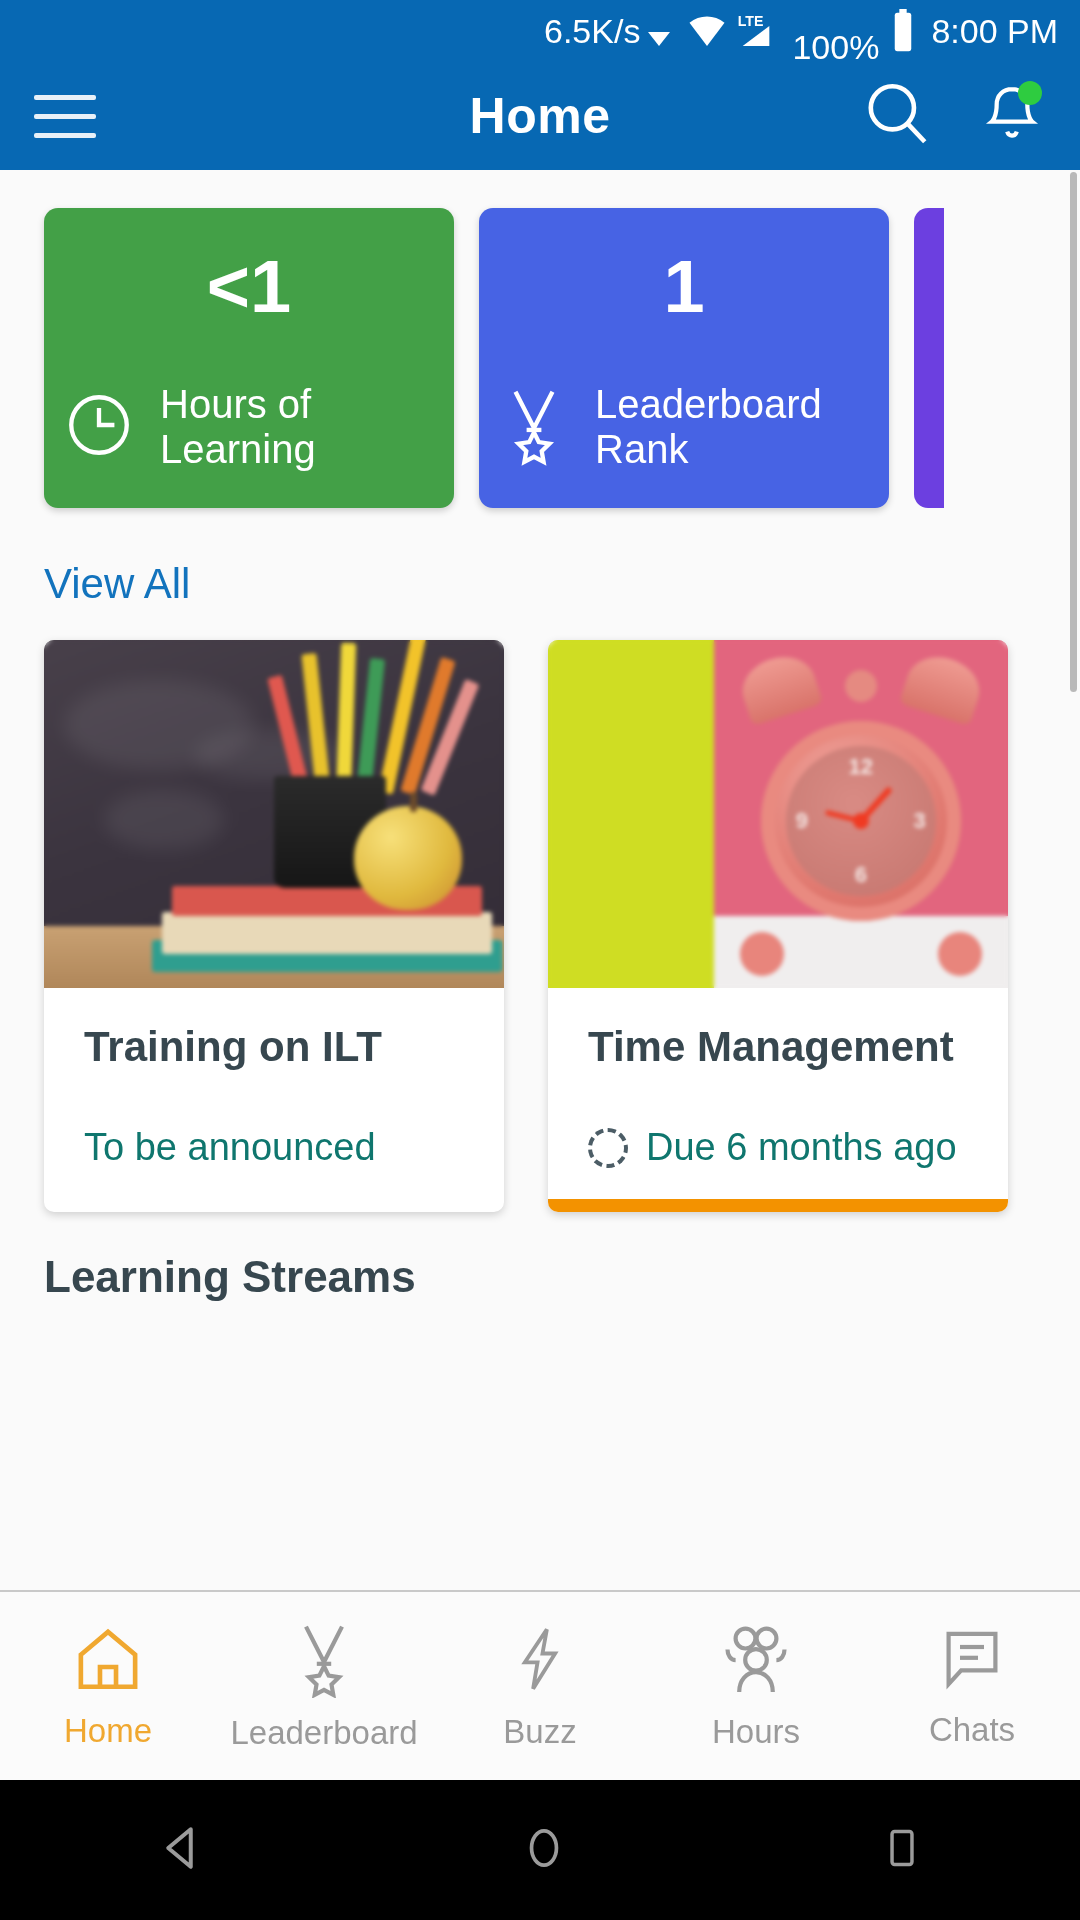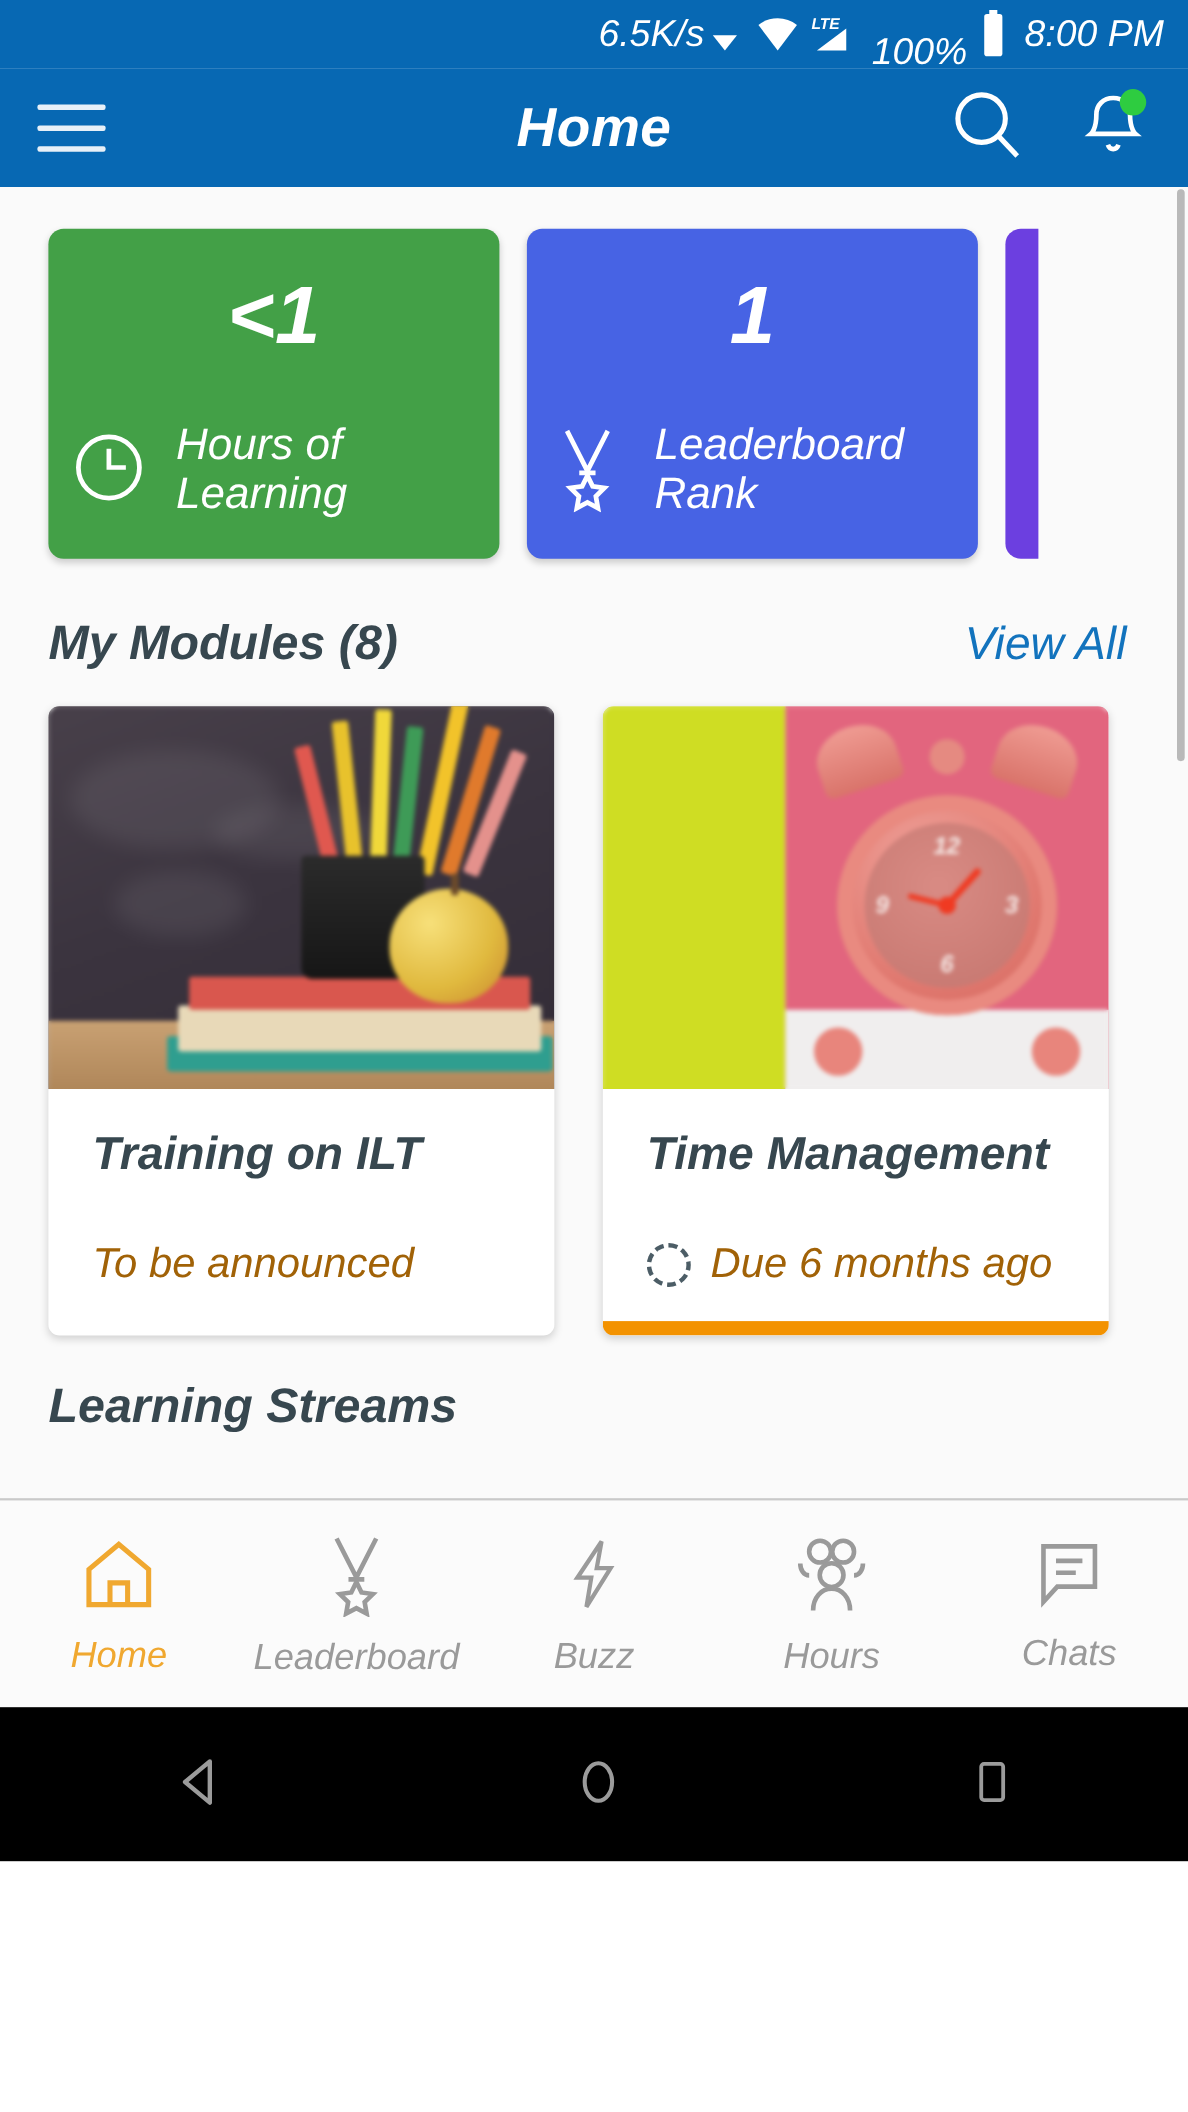--- a/index.html
+++ b/index.html
@@ -1,21 +1,21 @@
 <!DOCTYPE html>
 <html><head>
 <meta charset="utf-8">
 <style>
   * { margin:0; padding:0; box-sizing:border-box; }
   html, body {
     width:1080px; height:1920px;
     font-family:"Liberation Sans", sans-serif;
     background:#ffffff; overflow:hidden;
   }
-  .phone { position:relative; width:1080px; height:1692px; background:#fafafa;font-style:italic; }
+  .phone { position:relative; width:1080px; height:1920px; background:#fafafa; }
 
   
   .statusbar {
     height:62px; background:#0768b3; display:flex; align-items:center;
     justify-content:flex-end; padding-right:22px; gap:0px; color:#fff;
   }
   .sb-text { font-size:34px; letter-spacing:0px; font-weight:400; }
   .sb-caret { margin:0 10px 0 8px; width:0;height:0;
     border-left:11px solid transparent;border-right:11px solid transparent;
     border-top:14px solid #fff; position:relative; top:8px;}
@@ -128,21 +128,21 @@
      background:#e8857c;}
   .foot.l{left:26px;} .foot.r{right:26px;}
 
   .mod-body { padding:36px 40px 30px 40px; }
   .mod-name {
     font-size:42px; font-weight:700; color:#37474f; white-space:nowrap;
     overflow:visible; line-height:1.1;
   }
   .mod-sub {
     display:flex; align-items:center; gap:18px; margin-top:56px;
-    font-size:38px; color:#a16207; white-space:nowrap;
+    font-size:38px; color:#0f766e; white-space:nowrap;
   }
   .dash-circle {
     width:40px; height:40px; border-radius:50%;
     border:4px dashed #4c5d66; flex:0 0 auto;
   }
   .progress-bar{ height:13px; background:#f39200; width:100%; }
 
   .streams-title {
     font-size:44px; font-weight:700; color:#37474f; padding:40px 0 0 44px;
   }
@@ -246,21 +246,20 @@
             </svg>
           </span>
           <span class="stat-label">Leaderboard Rank</span>
         </div>
       </div>
 
       <div class="stat-peek" style="background:#6c3fe0;"></div>
     </div>
 
     <div class="mod-head">
-      <span class="mod-title">My Modules (8)</span>
       <span class="view-all">View All</span>
     </div>
 
     <div class="mod-row">
 
       <div class="mod-card">
         <div class="mod-thumb thumb-chalk">
           <div class="chalk-smudge" style="left:20px;top:40px;"></div>
           <div class="chalk-smudge" style="left:60px;top:150px;width:120px;height:60px;"></div>
           <div class="chalk-smudge" style="left:150px;top:90px;width:150px;height:50px;"></div>

